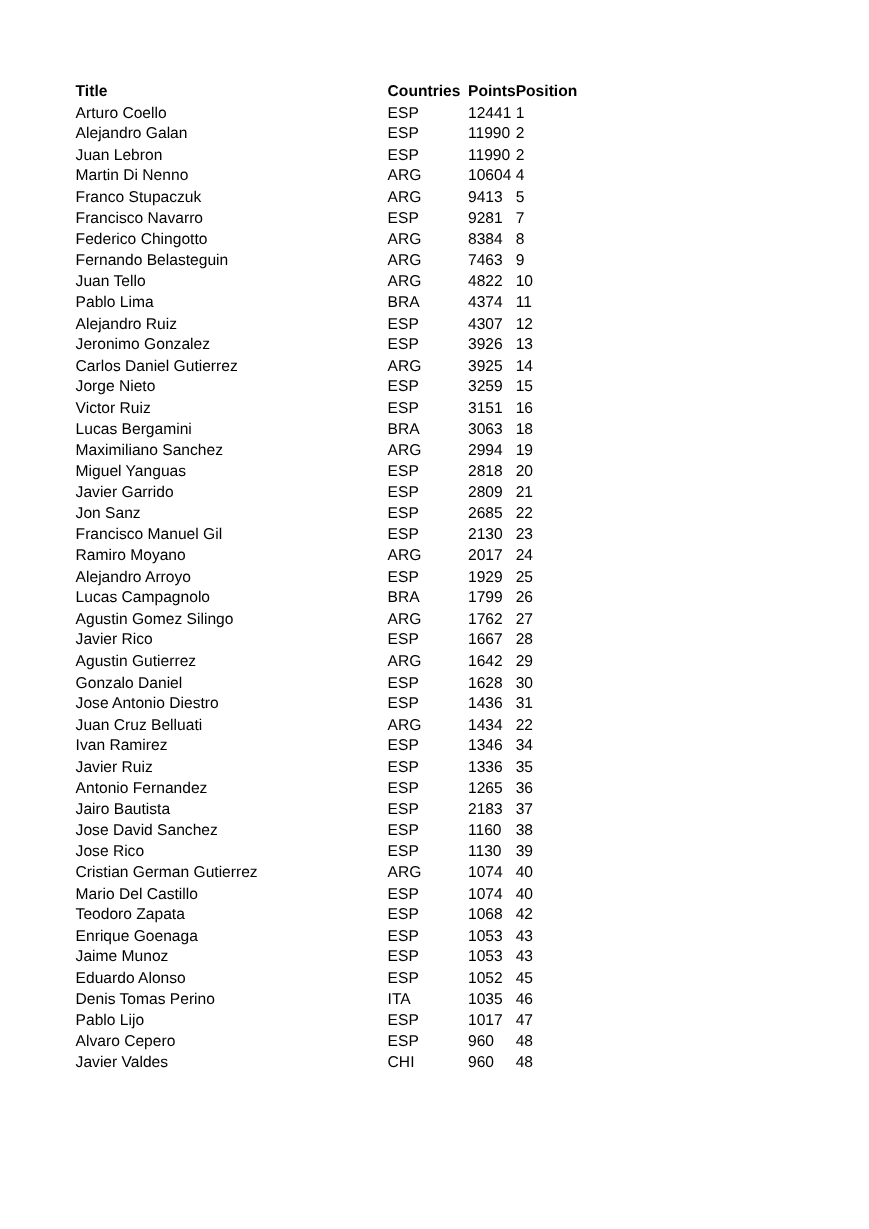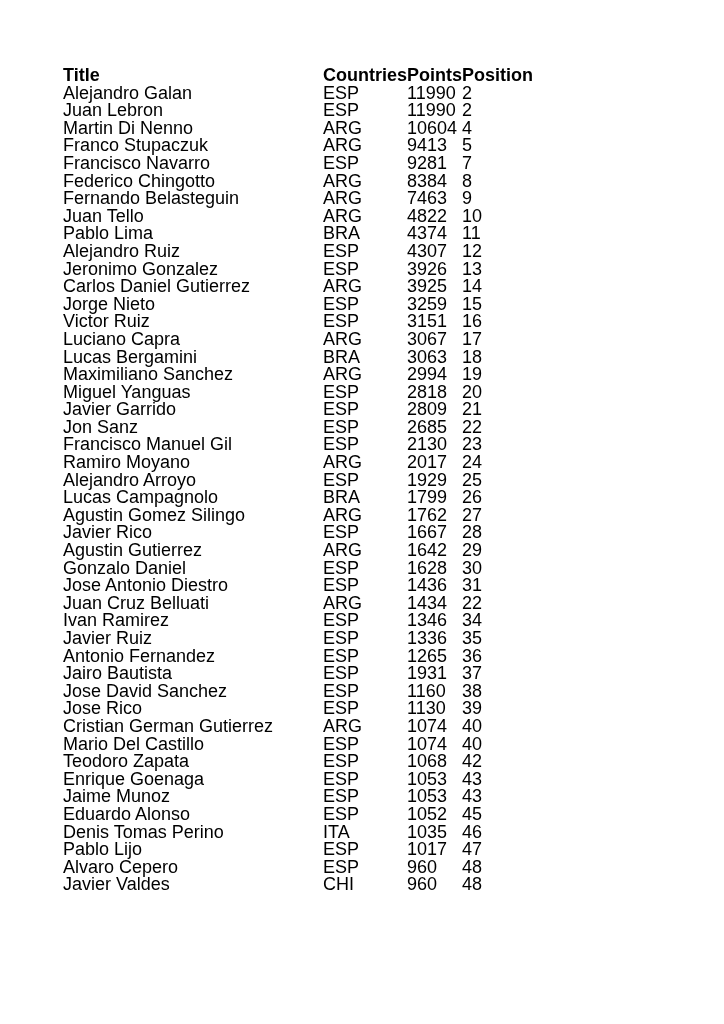--- a/index.html
+++ b/index.html
@@ -16,21 +16,21 @@
     background: #ffffff;
     overflow: hidden;
   }
   .sheet {
     position: absolute;
     left: 63px;
     top: 67px;
   }
   table.ranking {
     border-collapse: collapse;
-    font-size: 18px;
+    font-size: 13px;
   }
   table.ranking th,
   table.ranking td {
     padding: 0;
     height: 17.6px;
     line-height: 17.6px;
     white-space: nowrap;
     vertical-align: middle;
     font-weight: normal;
     text-align: left;
@@ -55,20 +55,26 @@
       <thead>
         <tr>
           <th class="col-title">Title</th>
           <th class="col-country">Countries</th>
           <th class="col-points">Points</th>
           <th class="col-position">Position</th>
         </tr>
       </thead>
       <tbody>
           <tr>
+            <td class="col-title">Arturo Coello</td>
+            <td class="col-country">ESP</td>
+            <td class="col-points">12441</td>
+            <td class="col-position">1</td>
+          </tr>
+          <tr>
             <td class="col-title">Alejandro Galan</td>
             <td class="col-country">ESP</td>
             <td class="col-points">11990</td>
             <td class="col-position">2</td>
           </tr>
           <tr>
             <td class="col-title">Juan Lebron</td>
             <td class="col-country">ESP</td>
             <td class="col-points">11990</td>
             <td class="col-position">2</td>
@@ -139,26 +145,20 @@
             <td class="col-points">3259</td>
             <td class="col-position">15</td>
           </tr>
           <tr>
             <td class="col-title">Victor Ruiz</td>
             <td class="col-country">ESP</td>
             <td class="col-points">3151</td>
             <td class="col-position">16</td>
           </tr>
           <tr>
-            <td class="col-title">Luciano Capra</td>
-            <td class="col-country">ARG</td>
-            <td class="col-points">3067</td>
-            <td class="col-position">17</td>
-          </tr>
-          <tr>
             <td class="col-title">Lucas Bergamini</td>
             <td class="col-country">BRA</td>
             <td class="col-points">3063</td>
             <td class="col-position">18</td>
           </tr>
           <tr>
             <td class="col-title">Maximiliano Sanchez</td>
             <td class="col-country">ARG</td>
             <td class="col-points">2994</td>
             <td class="col-position">19</td>
@@ -255,21 +255,21 @@
           </tr>
           <tr>
             <td class="col-title">Antonio Fernandez</td>
             <td class="col-country">ESP</td>
             <td class="col-points">1265</td>
             <td class="col-position">36</td>
           </tr>
           <tr>
             <td class="col-title">Jairo Bautista</td>
             <td class="col-country">ESP</td>
-            <td class="col-points">1931</td>
+            <td class="col-points">2183</td>
             <td class="col-position">37</td>
           </tr>
           <tr>
             <td class="col-title">Jose David Sanchez</td>
             <td class="col-country">ESP</td>
             <td class="col-points">1160</td>
             <td class="col-position">38</td>
           </tr>
           <tr>
             <td class="col-title">Jose Rico</td>

